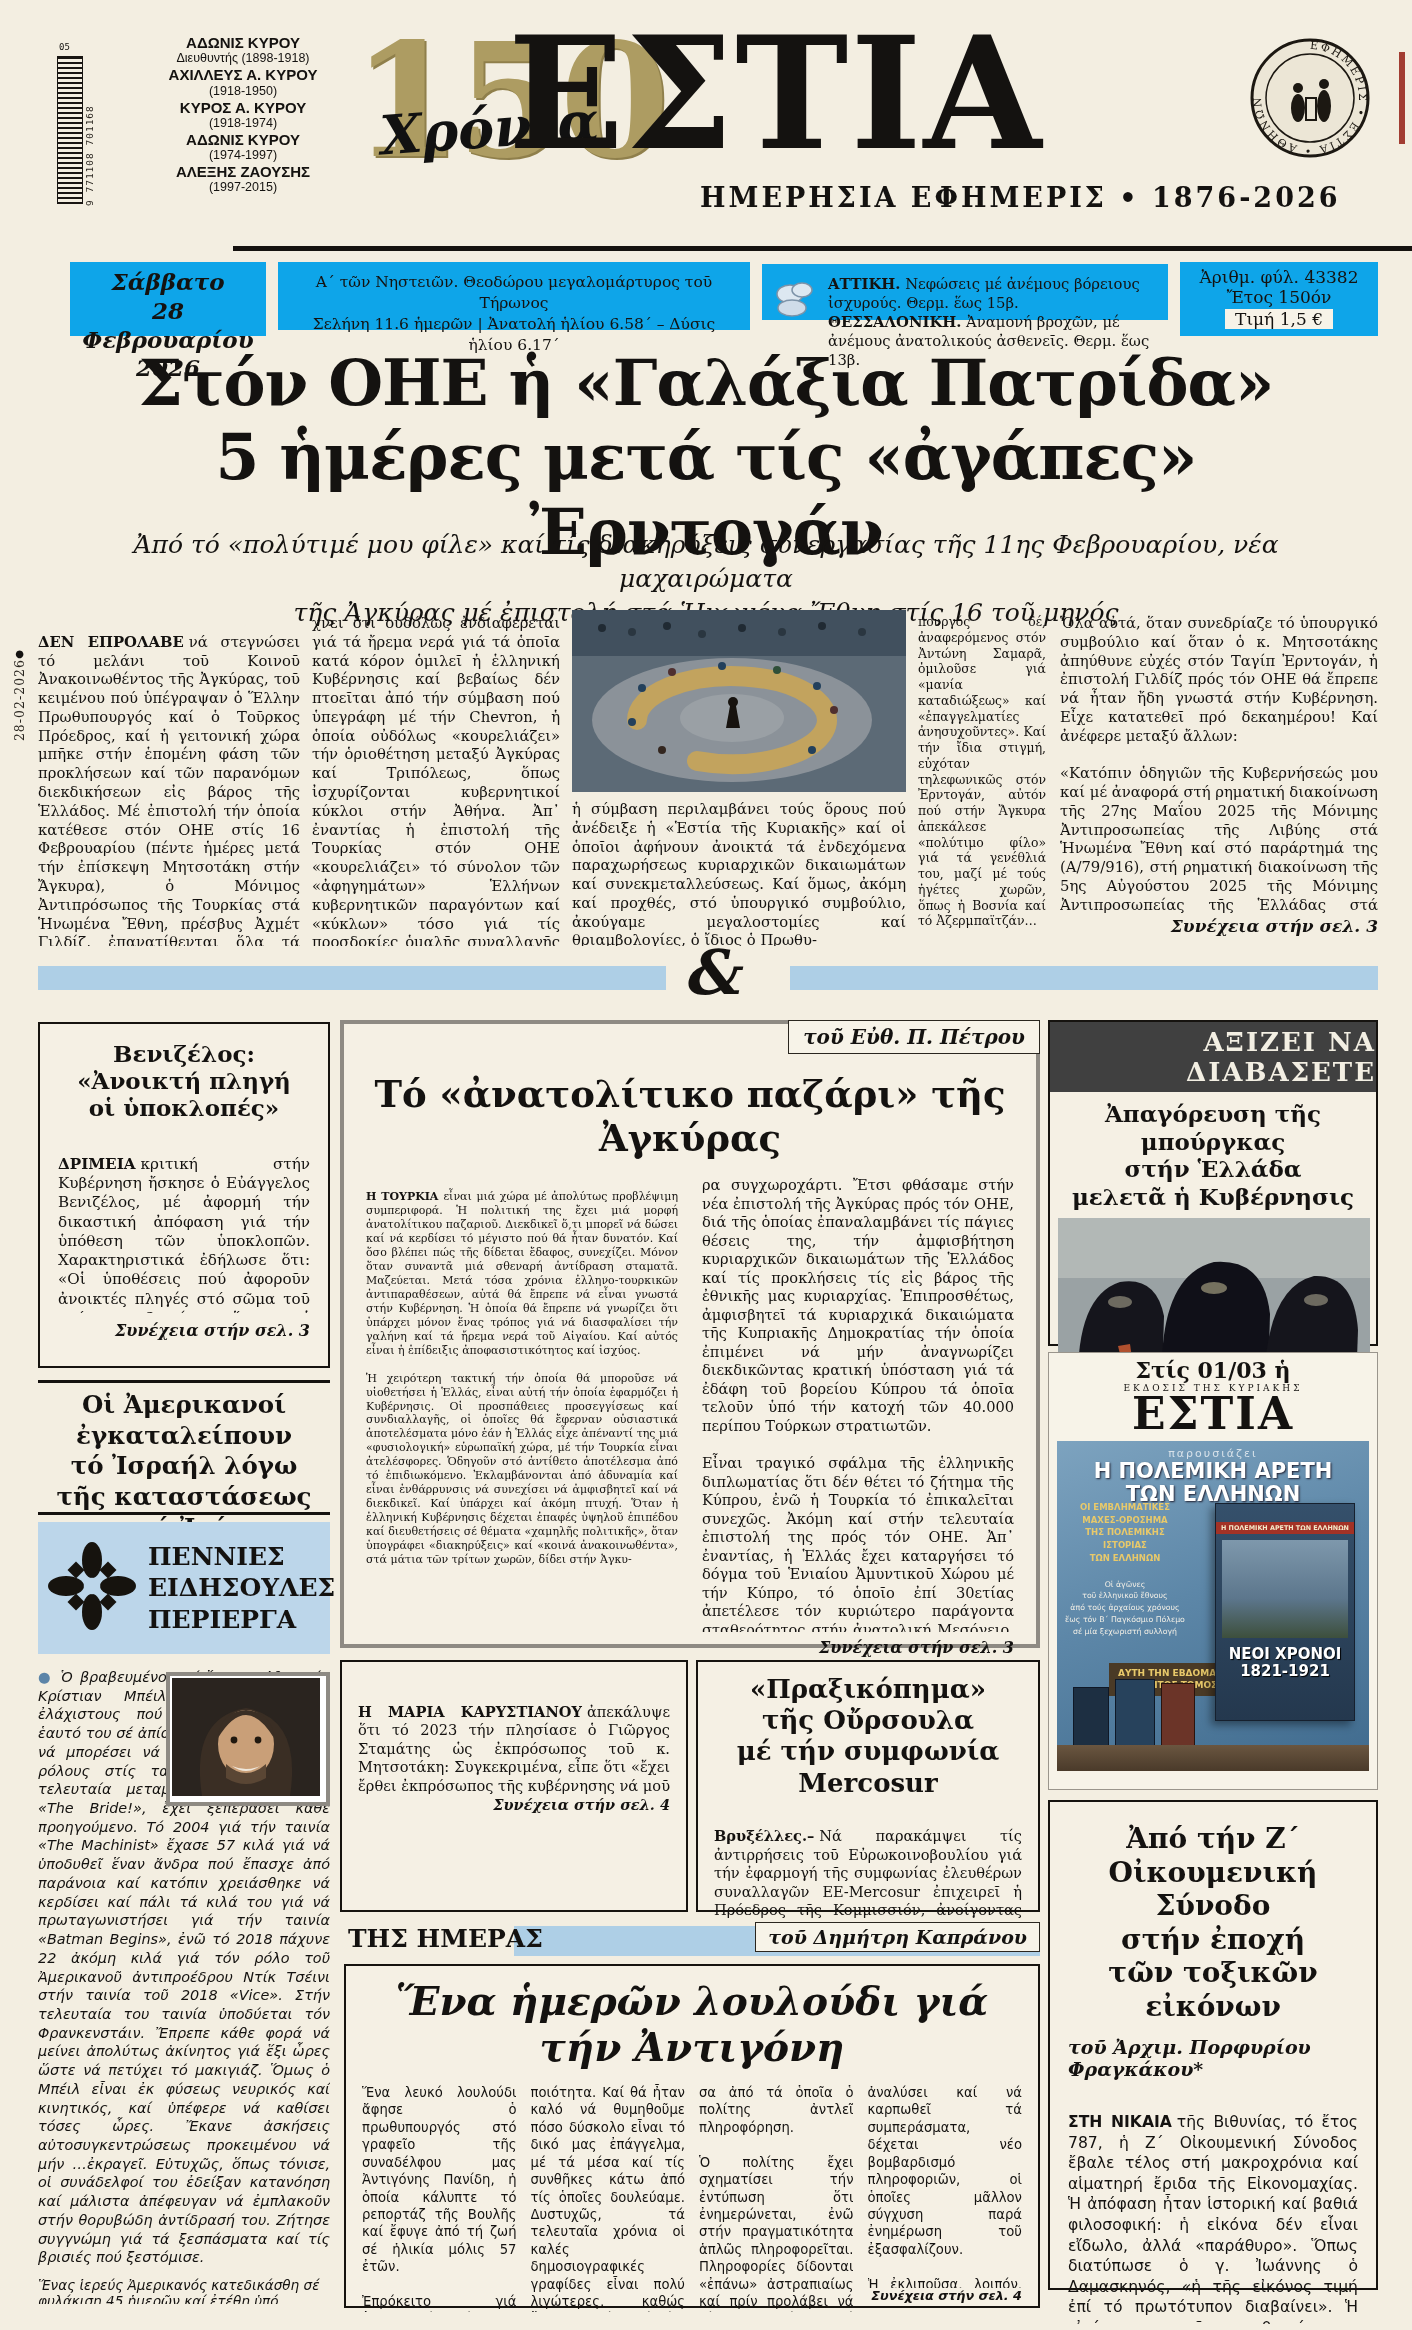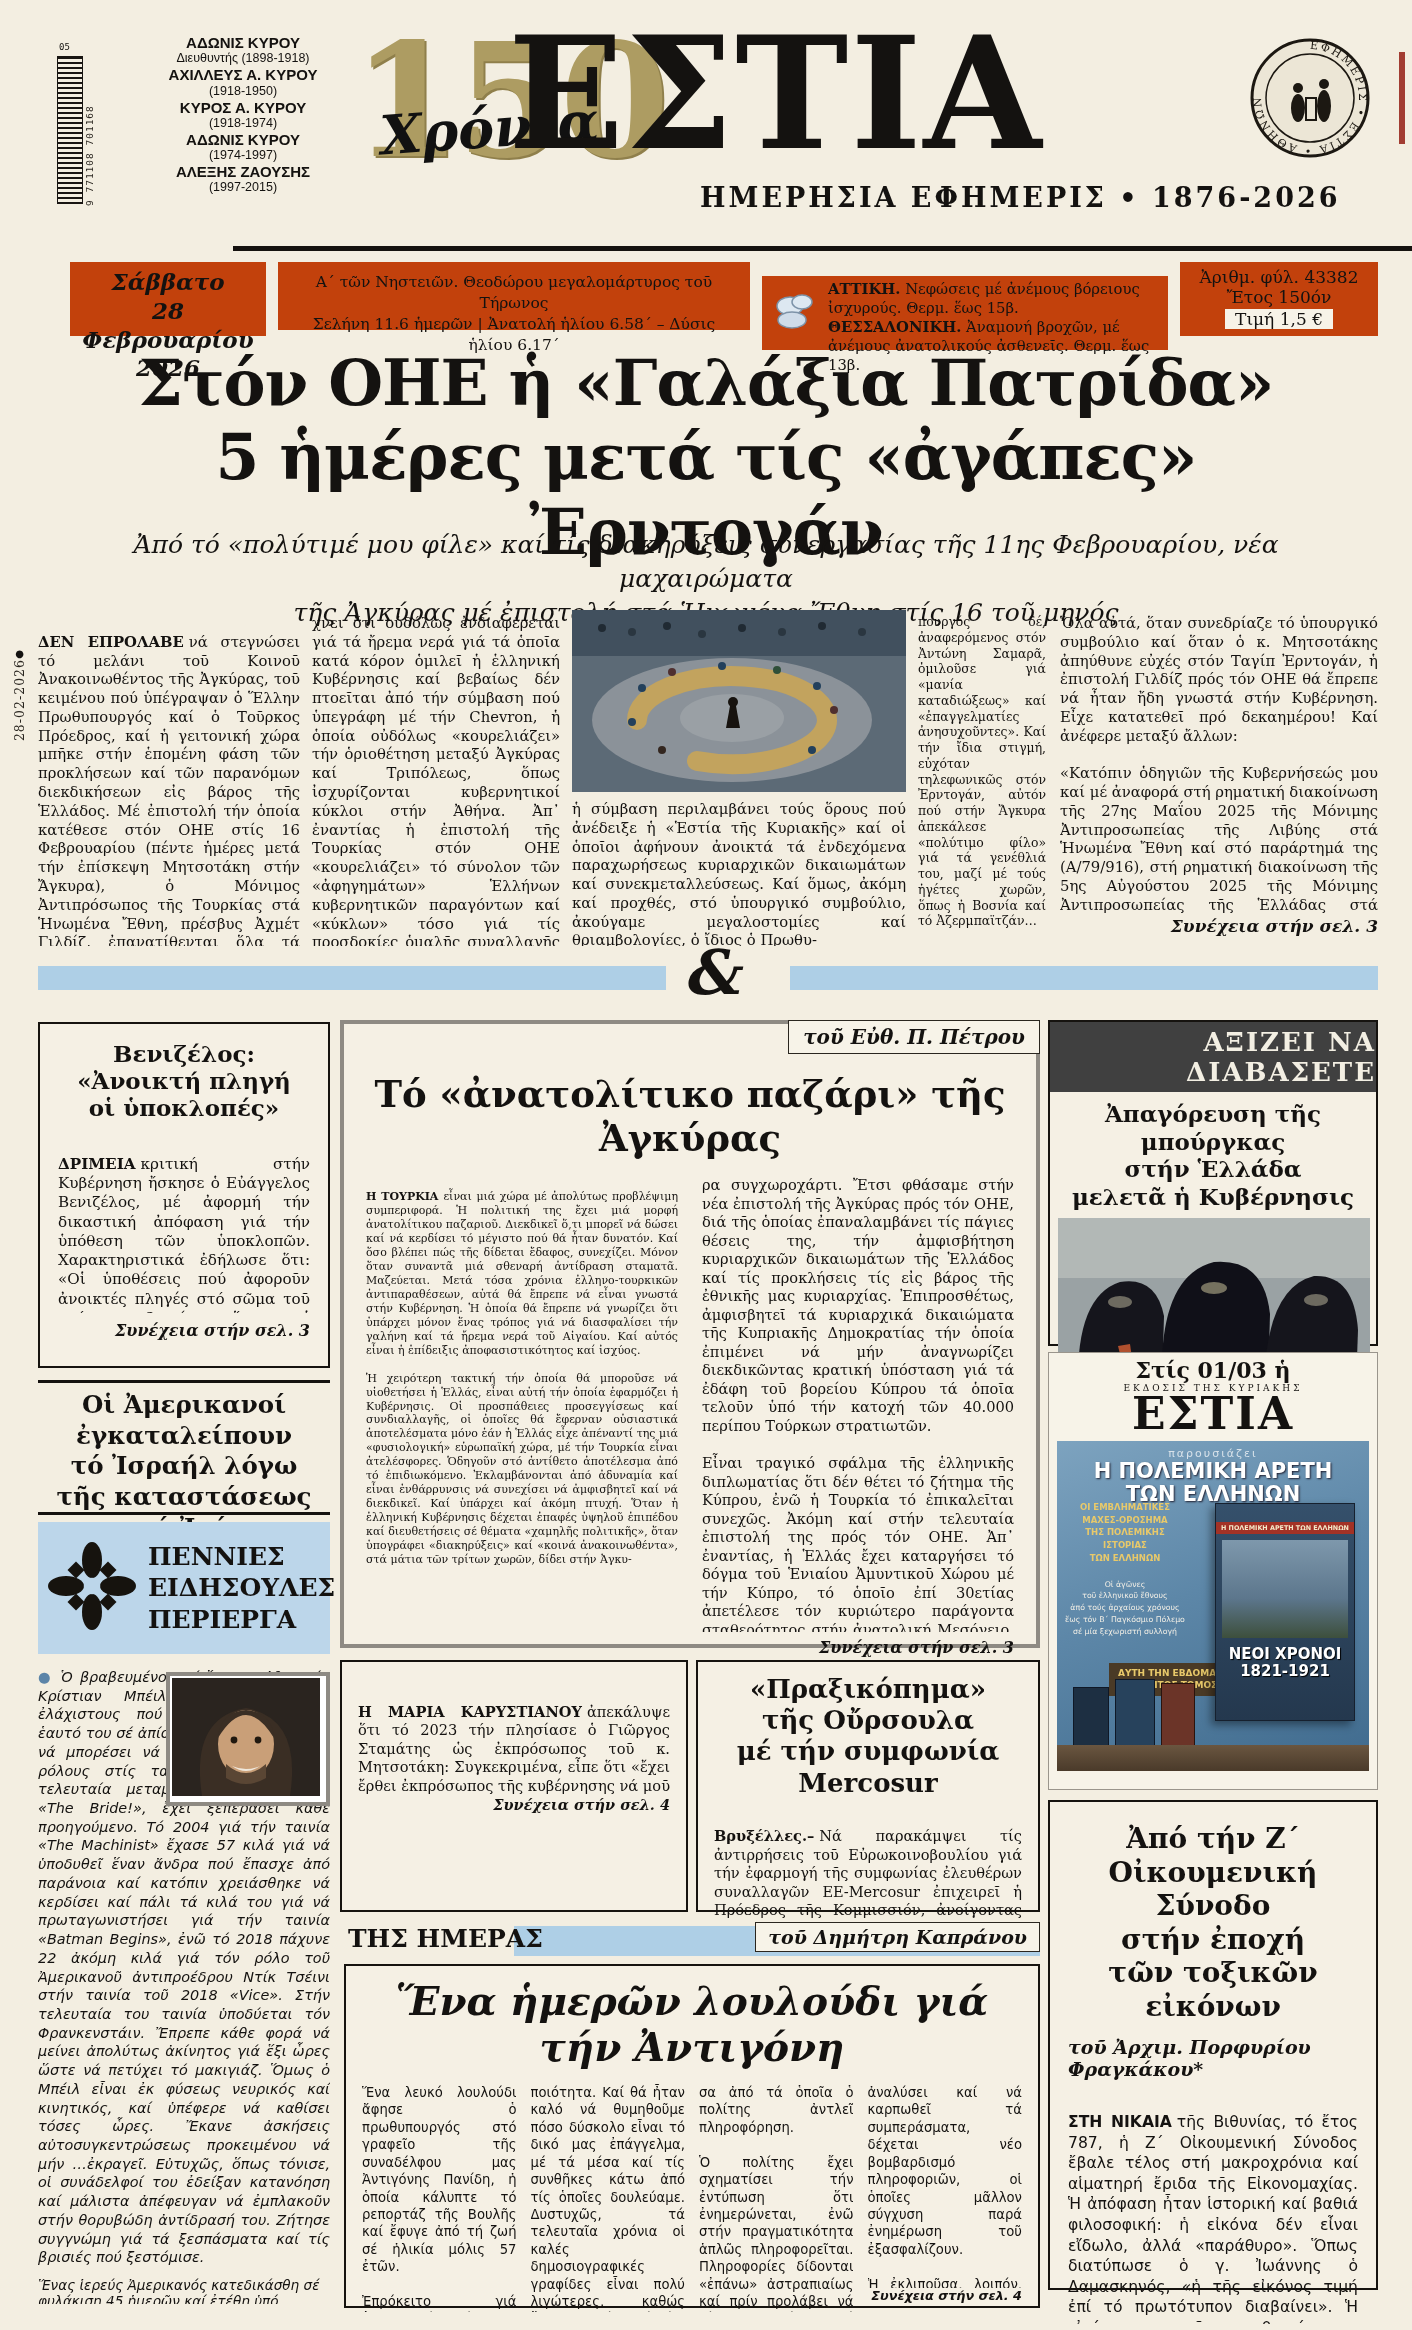--- a/index.html
+++ b/index.html
@@ -5,21 +5,21 @@
   html,body{margin:0;padding:0;background:#d8d2c4;}
   .page{position:relative;width:1412px;height:2330px;margin:0 auto;background:#f3eee1;
         font-family:"DejaVu Serif","Liberation Serif",serif;color:#141210;overflow:hidden;}
   .abs{position:absolute;}
   .serifb{font-weight:bold;}
   .just{text-align:justify;}
   .prel{white-space:pre-line;}
   .col{white-space:pre-line;text-align:justify;overflow:hidden;line-height:1.27;}
   .li{font-weight:bold;padding-right:5px;}
   .cont{font-weight:bold;font-style:italic;text-align:right;}
-  .bluebox{background:#c2410c;}
+  .bluebox{background:#0ea5e9;}
   .hairline{background:#15120f;}
   
   .founder-name{font-family:"Liberation Sans","DejaVu Sans",sans-serif;font-weight:bold;font-size:15px;line-height:1.15;}
   .founder-role{font-family:"Liberation Sans","DejaVu Sans",sans-serif;font-size:12.5px;line-height:1.2;}
   .gold150{font-size:158px;font-weight:bold;color:#ad9c62;letter-spacing:-6px;font-family:"DejaVu Serif",serif;
            text-shadow:2px 2px 0 #8f7f4b;}
   .xronia{font-style:italic;font-weight:bold;font-size:54px;color:#111;
           font-family:"DejaVu Serif",serif;transform:rotate(-4deg);}
   .estia-logo{font-family:"DejaVu Serif",serif;font-weight:bold;font-size:152px;letter-spacing:2px;
               transform:scaleY(1.02);line-height:1;}
@@ -97,21 +97,21 @@
   <div class="abs bluebox datebox" style="left:70px;top:262px;width:196px;height:68px;padding-top:6px;font-size:23px;line-height:1.25;" data-name="date-box">
     <div data-name="date-day">Σάββατο</div>
     <div data-name="date-full">28 Φεβρουαρίου 2026</div>
   </div>
 
   <div class="abs bluebox ib" style="left:278px;top:262px;width:472px;height:68px;padding:10px 16px 0;box-sizing:border-box;text-align:center;" data-name="calendar-box">
     <div data-name="saint-line">Α΄ τῶν Νηστειῶν. Θεοδώρου μεγαλομάρτυρος τοῦ Τήρωνος</div>
     <div data-name="astro-line">Σελήνη 11.6 ἡμερῶν | Ἀνατολή ἡλίου 6.58΄ – Δύσις ἡλίου 6.17΄</div>
   </div>
 
-  <div class="abs bluebox ib" style="left:762px;top:276px;width:406px;height:74px;padding:4px 10px 0 66px;box-sizing:border-box;" data-name="weather-box">
+  <div class="abs bluebox ib" style="left:762px;top:264px;width:406px;height:56px;padding:11px 10px 0 66px;box-sizing:border-box;" data-name="weather-box">
     <span class="abs" style="left:8px;top:12px;" data-name="cloud-icon">
       <svg width="52" height="44" viewBox="0 0 52 44">
         <ellipse cx="20" cy="18" rx="13" ry="9" fill="#dde8f1" stroke="#7d93a8" stroke-width="1.5"></ellipse>
         <ellipse cx="32" cy="14" rx="10" ry="7" fill="#dde8f1" stroke="#7d93a8" stroke-width="1.5"></ellipse>
         <ellipse cx="22" cy="32" rx="14" ry="8" fill="#cfdce9" stroke="#7d93a8" stroke-width="1.5"></ellipse>
       </svg>
     </span>
     <div style="line-height:1.28;font-size:14.8px;">
       <span class="serifb" data-name="weather-attiki-label">ΑΤΤΙΚΗ.</span>
       <span data-name="weather-attiki-text">Νεφώσεις μέ ἀνέμους βόρειους ἰσχυρούς. Θερμ. ἕως 15β.</span><br>

